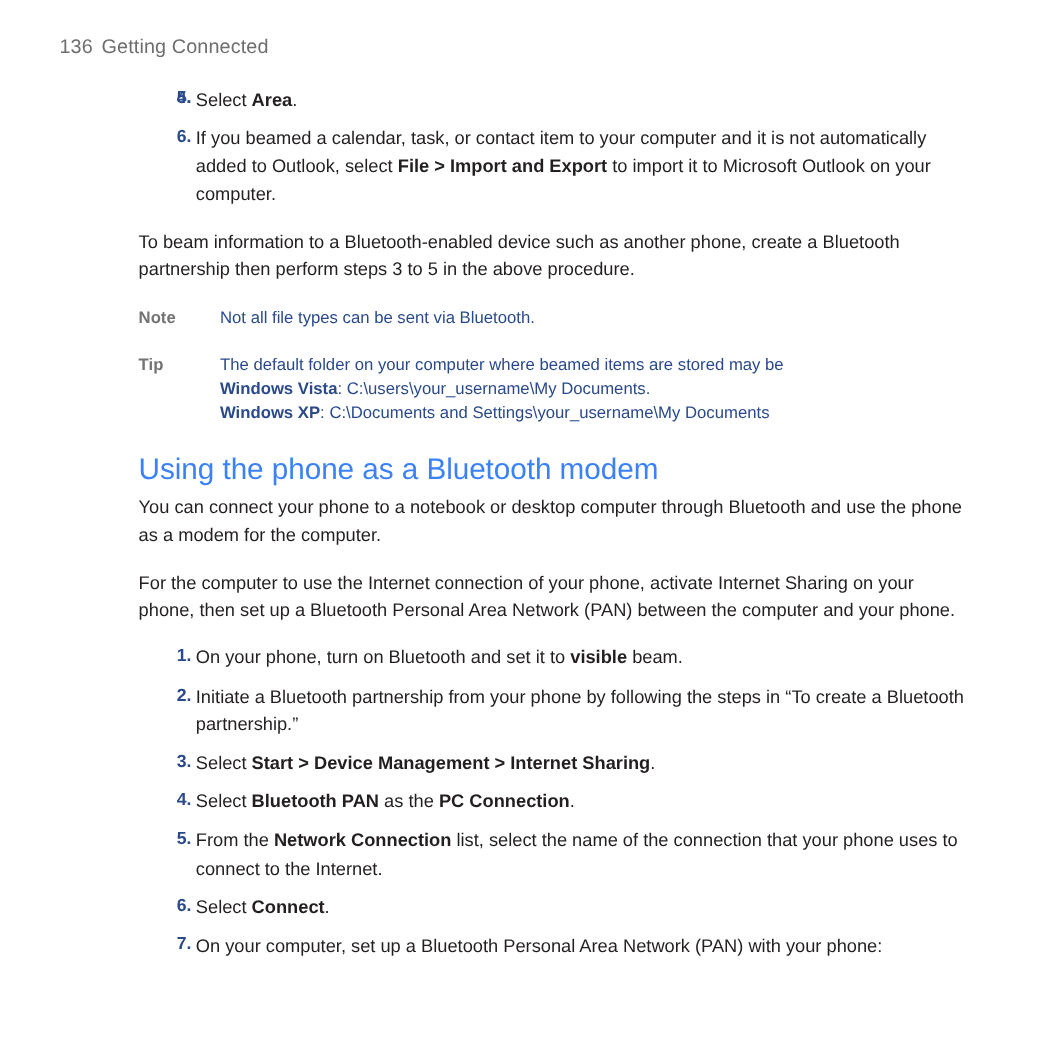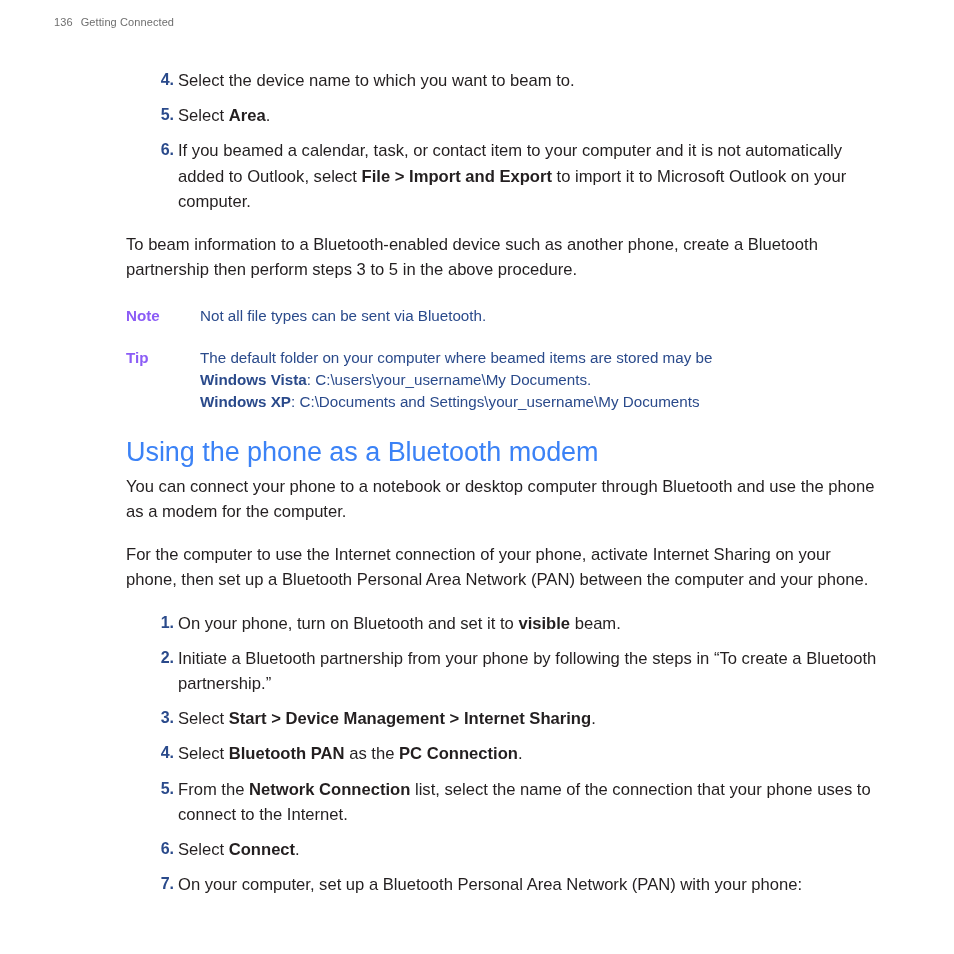--- a/index.html
+++ b/index.html
@@ -19,22 +19,22 @@
     position: relative;
     width: 954px;
     height: 954px;
     box-sizing: border-box;
   }
 
   
   .page-header {
     position: absolute;
     left: 54px;
-    top: 16px;
-    font-size: 11px;
+    top: 32px;
+    font-size: 18px;
     color: #6e6e6e;
     letter-spacing: 0.1px;
     white-space: nowrap;
   }
   .page-header .folio {
     margin-right: 8px;
   }
 
   
   .content {
@@ -86,21 +86,21 @@
     padding-left: 74px;
     color: #2a4a8b;
     font-size: 15.2px;
     line-height: 1.45;
   }
   .callout .callout-label {
     position: absolute;
     left: 0;
     top: 0;
     font-weight: bold;
-    color: #8b5cf6;
+    color: #737373;
   }
   .callout .callout-line {
     display: block;
     white-space: nowrap;
   }
   .callout b {
     font-weight: bold;
   }
 
   
@@ -126,21 +126,21 @@
 
 <div class="page">
 
   <div class="page-header">
     <span class="folio">136</span><span>Getting Connected</span>
   </div>
 
   <div class="content">
 
     <div class="olist">
-        <div class="li"><span class="num">4.</span><span><span>Select the device name to which you want to beam to.</span></span></div>
+        <div class="li"><span class="num">4.</span></div>
         <div class="li"><span class="num">5.</span><span><span>Select </span><b>Area</b><span>.</span></span></div>
         <div class="li"><span class="num">6.</span><span><span>If you beamed a calendar, task, or contact item to your computer and it is not automatically added to Outlook, select </span><b>File &gt; Import and Export</b><span> to import it to Microsoft Outlook on your computer.</span></span></div>
       </div>
 
     <div class="sp-18"></div>
 
     <p class="para">To beam information to a Bluetooth-enabled device such as another phone, create a Bluetooth partnership then perform steps 3 to 5 in the above procedure.</p>
 
     <div class="sp-22"></div>
 

